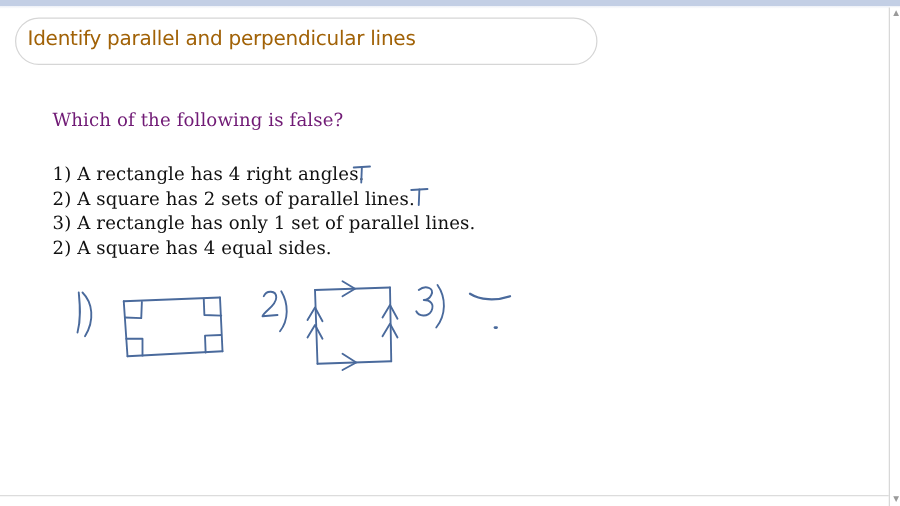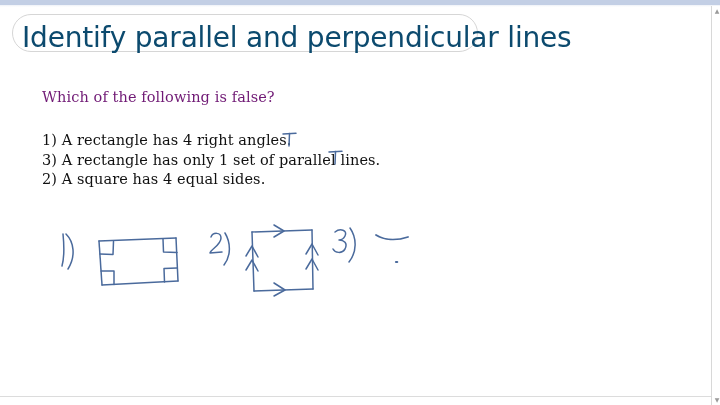--- a/index.html
+++ b/index.html
@@ -84,23 +84,23 @@
     border: 1px solid #d6d6d6;
     border-radius: 19px;
     box-sizing: border-box;
     background: #ffffff;
   }
   .title-text {
     position: absolute;
     left: 22px;
     top: 21px;
     font-family: "DejaVu Sans", sans-serif;
-    font-size: 28px;
+    font-size: 16px;
     font-weight: 400;
-    color: #0c4a6e;
+    color: #a16207;
     letter-spacing: -0.2px;
     white-space: nowrap;
   }
 
   
   .prompt {
     position: absolute;
     left: 42px;
     top: 89px;
     font-family: "DejaVu Serif", serif;
@@ -142,20 +142,21 @@
   <div class="top-band"></div>
   <div class="top-band-shadow"></div>
 
   <div class="title-box"></div>
   <div class="title-text">Identify parallel and perpendicular lines</div>
 
   <div class="prompt">Which of the following is false?</div>
 
   <div class="options">
     <div class="option-line">1) A rectangle has 4 right angles.</div>
+    <div class="option-line">2) A square has 2 sets of parallel lines.</div>
     <div class="option-line">3) A rectangle has only 1 set of parallel lines.</div>
     <div class="option-line">2) A square has 4 equal sides.</div>
   </div>
 
   <svg class="ink-layer" viewBox="0 0 720 405" width="720" height="405" xmlns="http://www.w3.org/2000/svg">
     <g fill="none" stroke="#4a6a9c" stroke-width="1.5" stroke-linecap="round" stroke-linejoin="round">
 
       <g>
         <path d="M283 134 L296 133.2"></path>
         <path d="M289.5 133.6 L289 146"></path>

